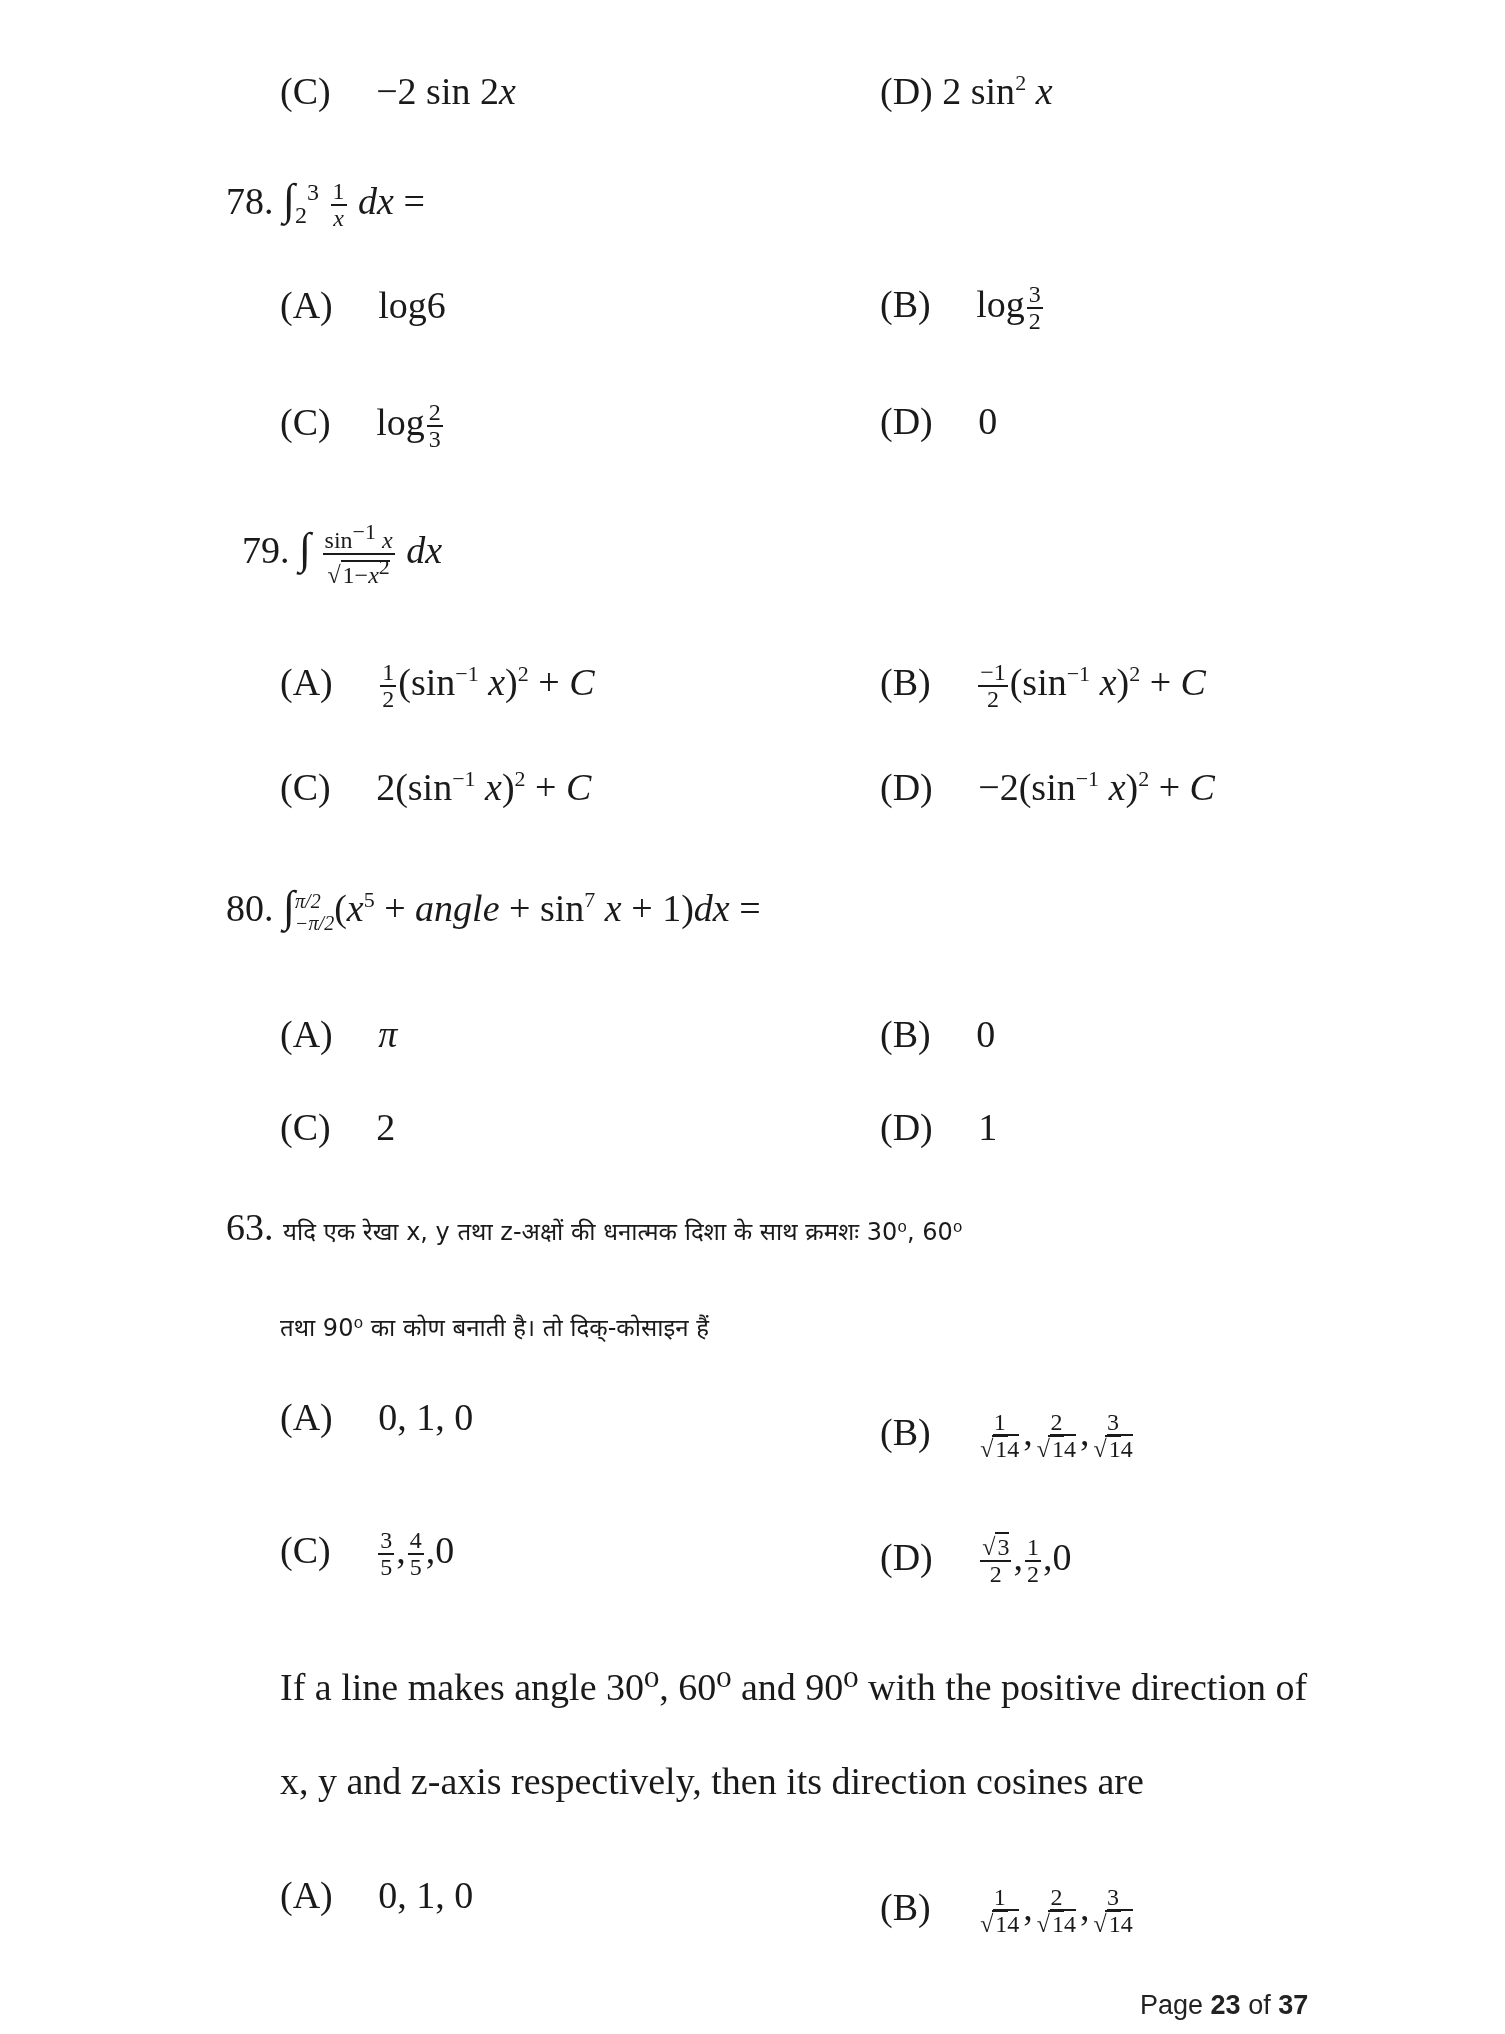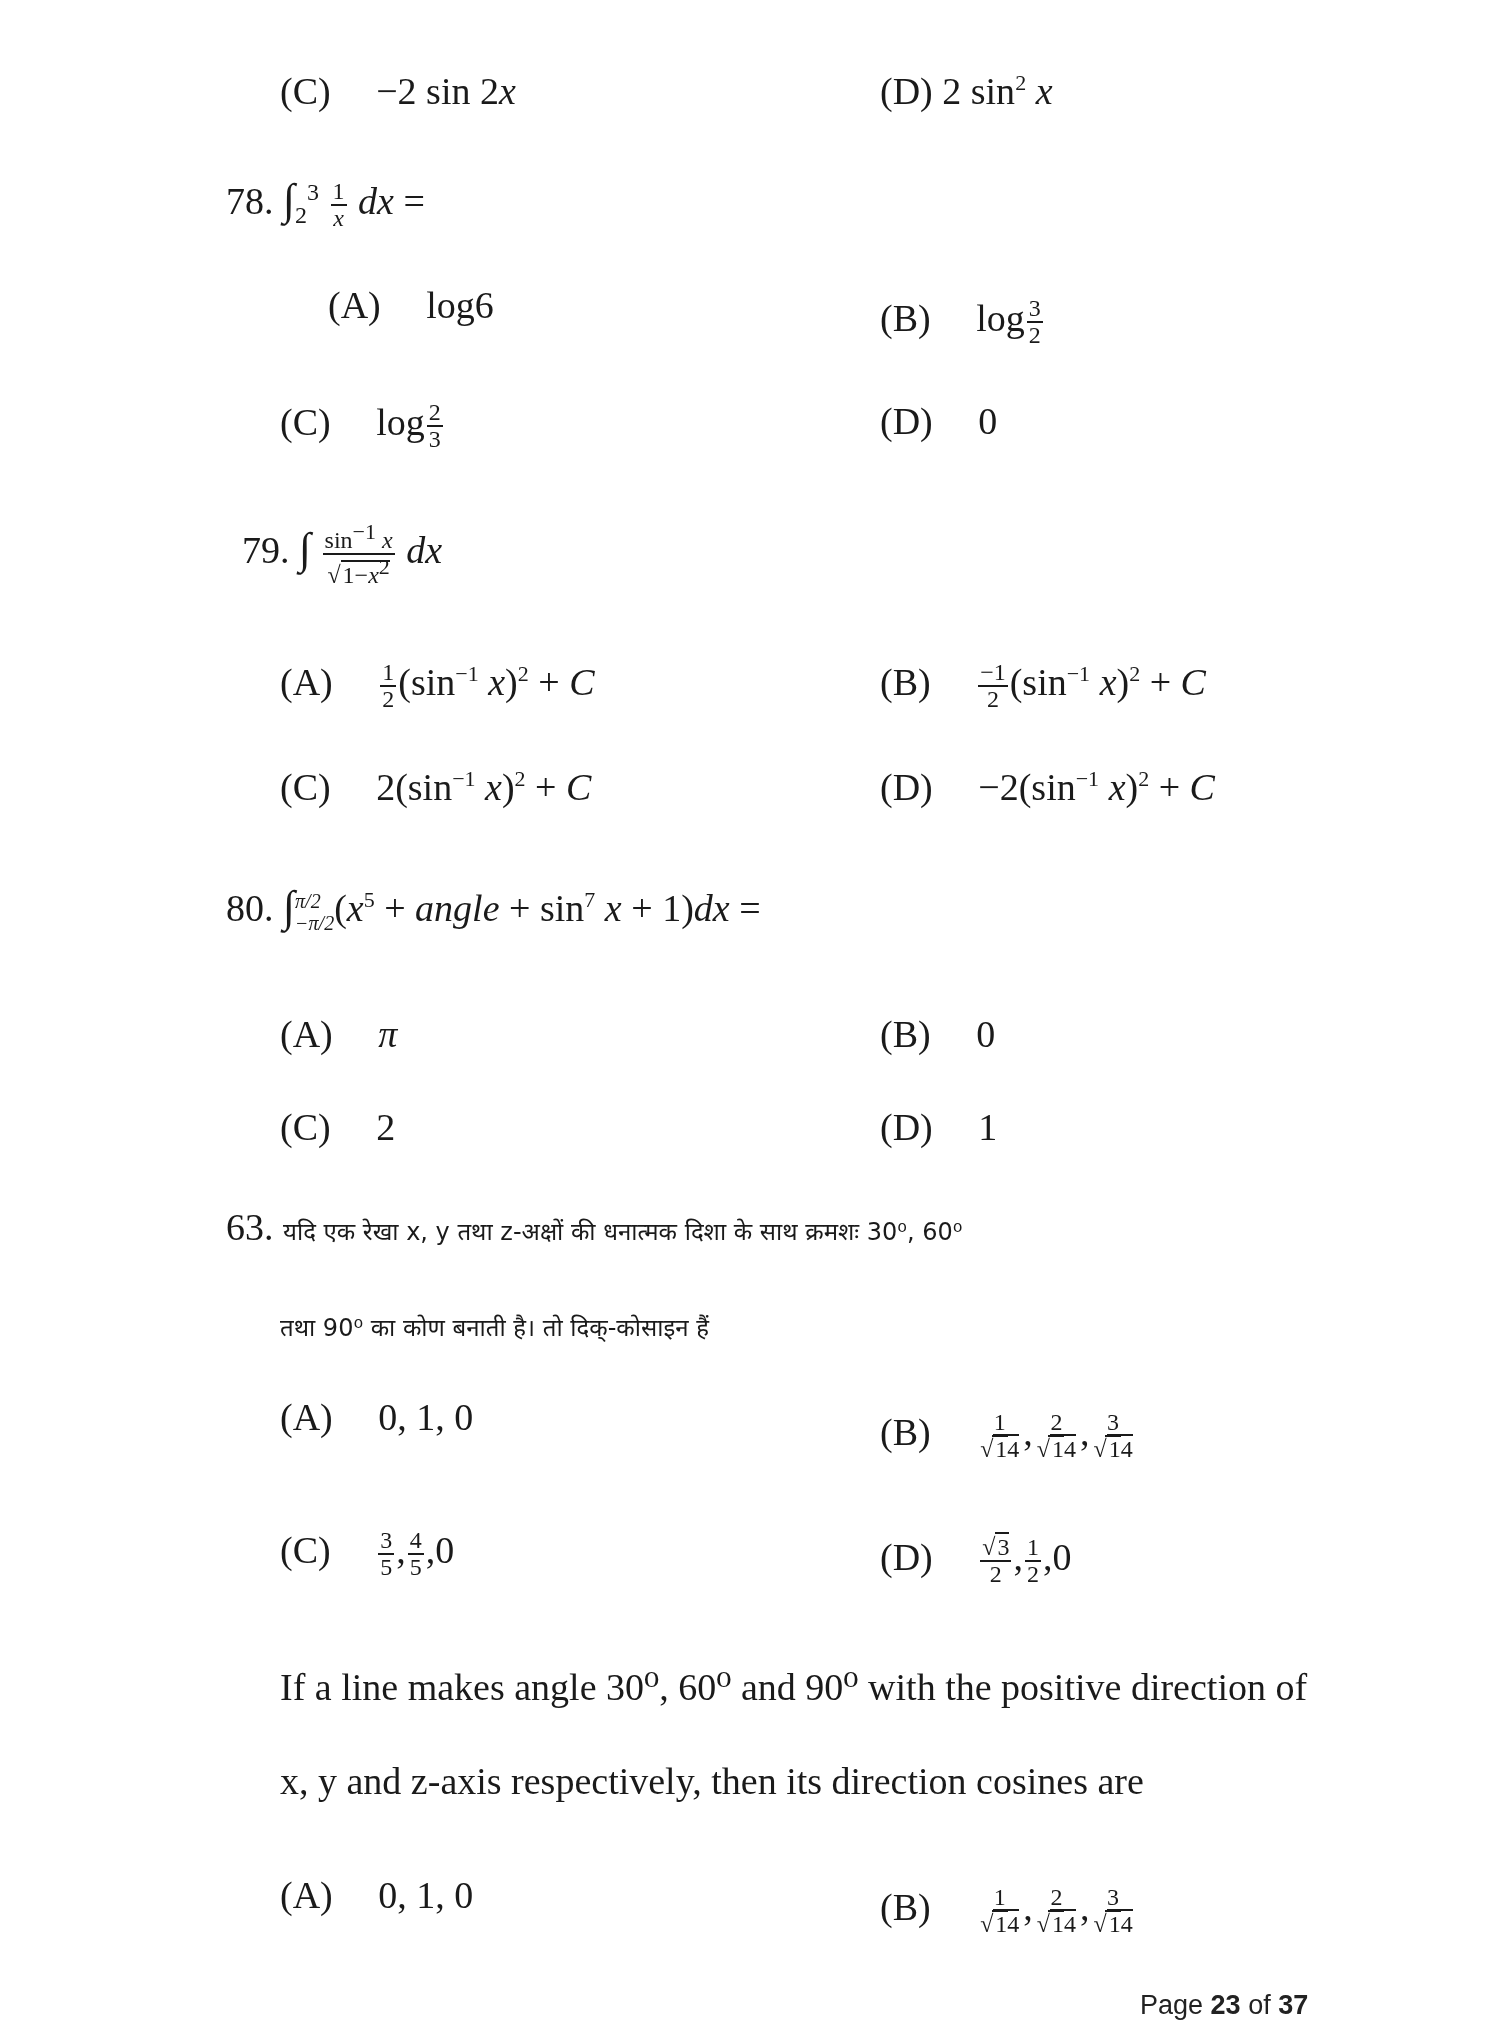--- a/index.html
+++ b/index.html
@@ -33,25 +33,25 @@
 
 <div class="abs t" style="left:226px;top:178px;">
   <span>78.</span>
   <span class="int">∫</span><sub style="font-size:24px;">2</sub><sup style="font-size:24px;">3</sup>
   <span class="frac">
       <span class="num">1</span>
       <span class="den m">x</span>
     </span>
   <span class="m">dx</span> =
 </div>
-<div class="abs t" style="left:280px;top:286px;margin-left:48px;">
+<div class="abs t" style="left:280px;top:286px;">
   <span>(A)</span>
   <span style="margin-left:36px;">log6</span>
 </div>
-<div class="abs t" style="left:880px;top:296px;">
+<div class="abs t" style="left:880px;top:282px;">
   <span>(B)</span>
   <span style="margin-left:36px;">log<span class="frac">
         <span class="num">3</span>
         <span class="den">2</span>
       </span></span>
 </div>
 <div class="abs t" style="left:280px;top:400px;">
   <span>(C)</span>
   <span style="margin-left:36px;">log<span class="frac">
         <span class="num">2</span>

